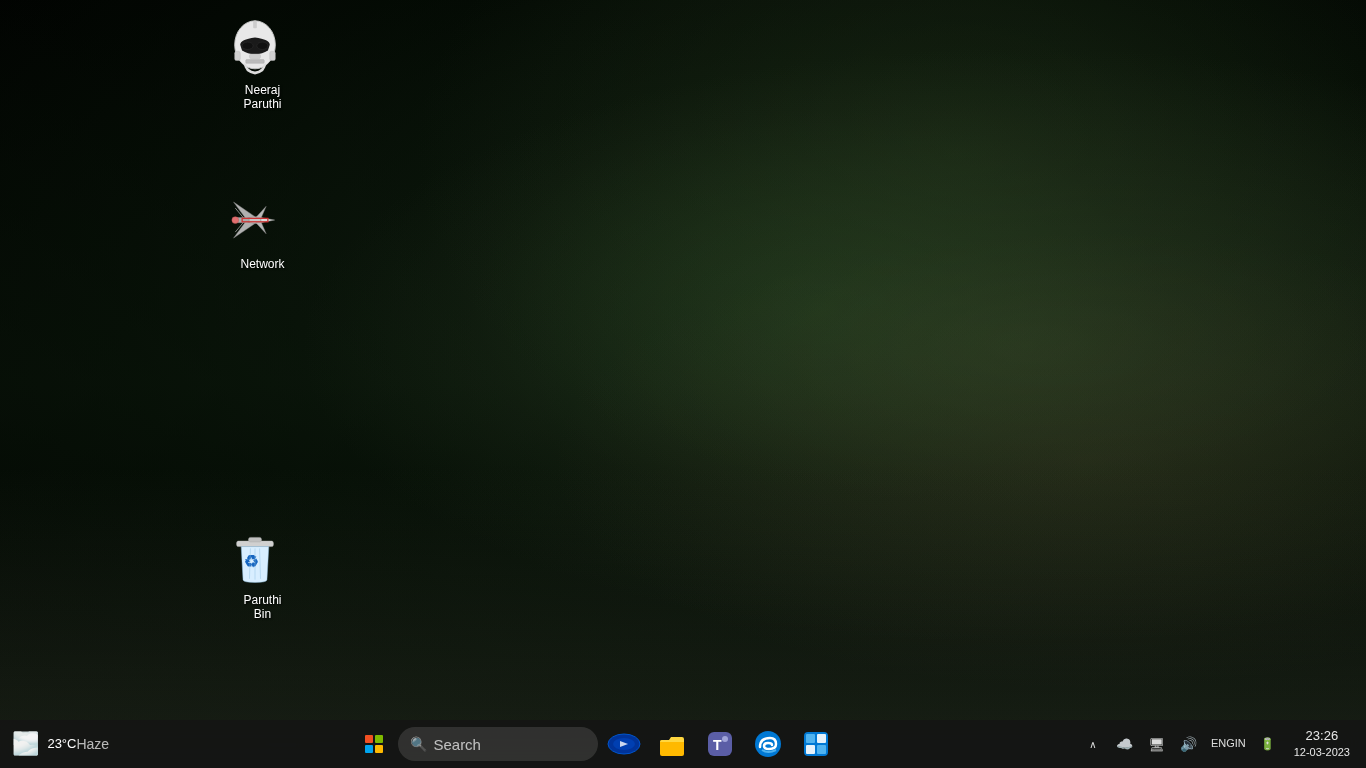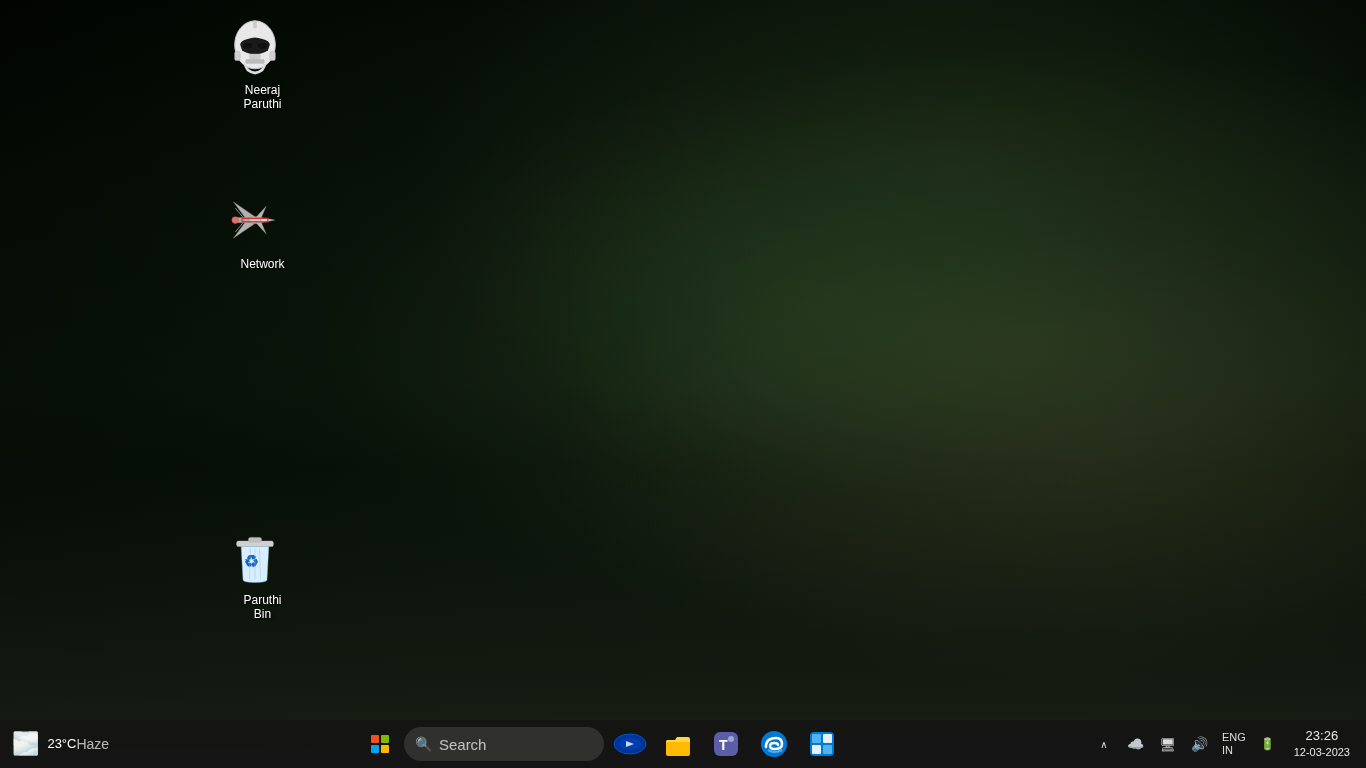--- a/index.html
+++ b/index.html
@@ -202,21 +202,21 @@
       align-items: center;
       justify-content: center;
       cursor: pointer;
       border-radius: 4px;
       font-size: 14px;
       color: rgba(255,255,255,0.85);
     }
 
     .lang-indicator {
       display: flex;
-      flex-direction: column;
+      flex-direction: row;
       align-items: flex-start;
       font-size: 11px;
       color: rgba(255,255,255,0.85);
       cursor: pointer;
       padding: 0 4px;
       line-height: 1.2;
     }
 
     .clock-section {
       display: flex;

